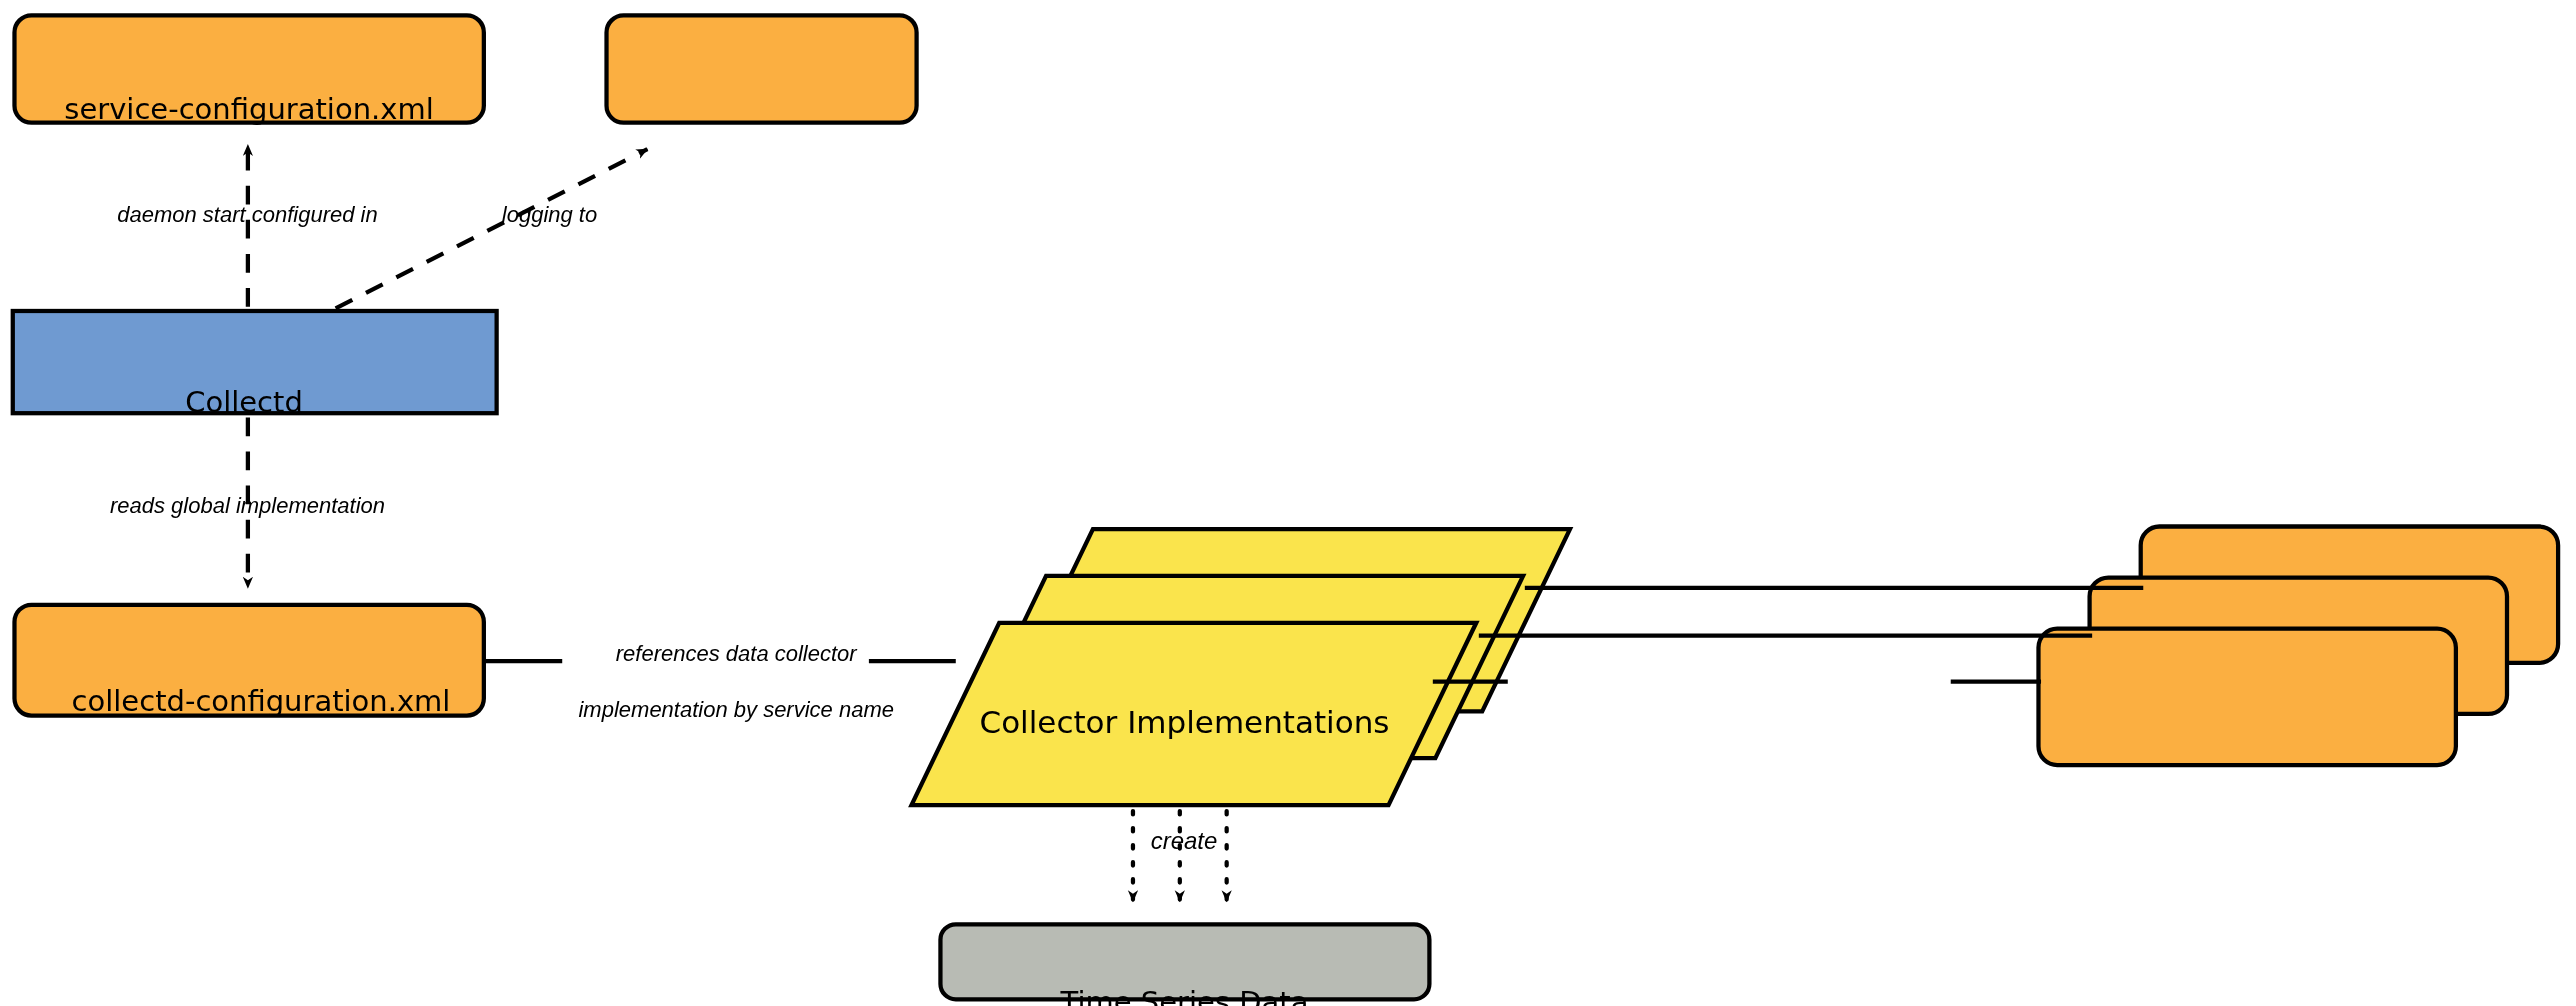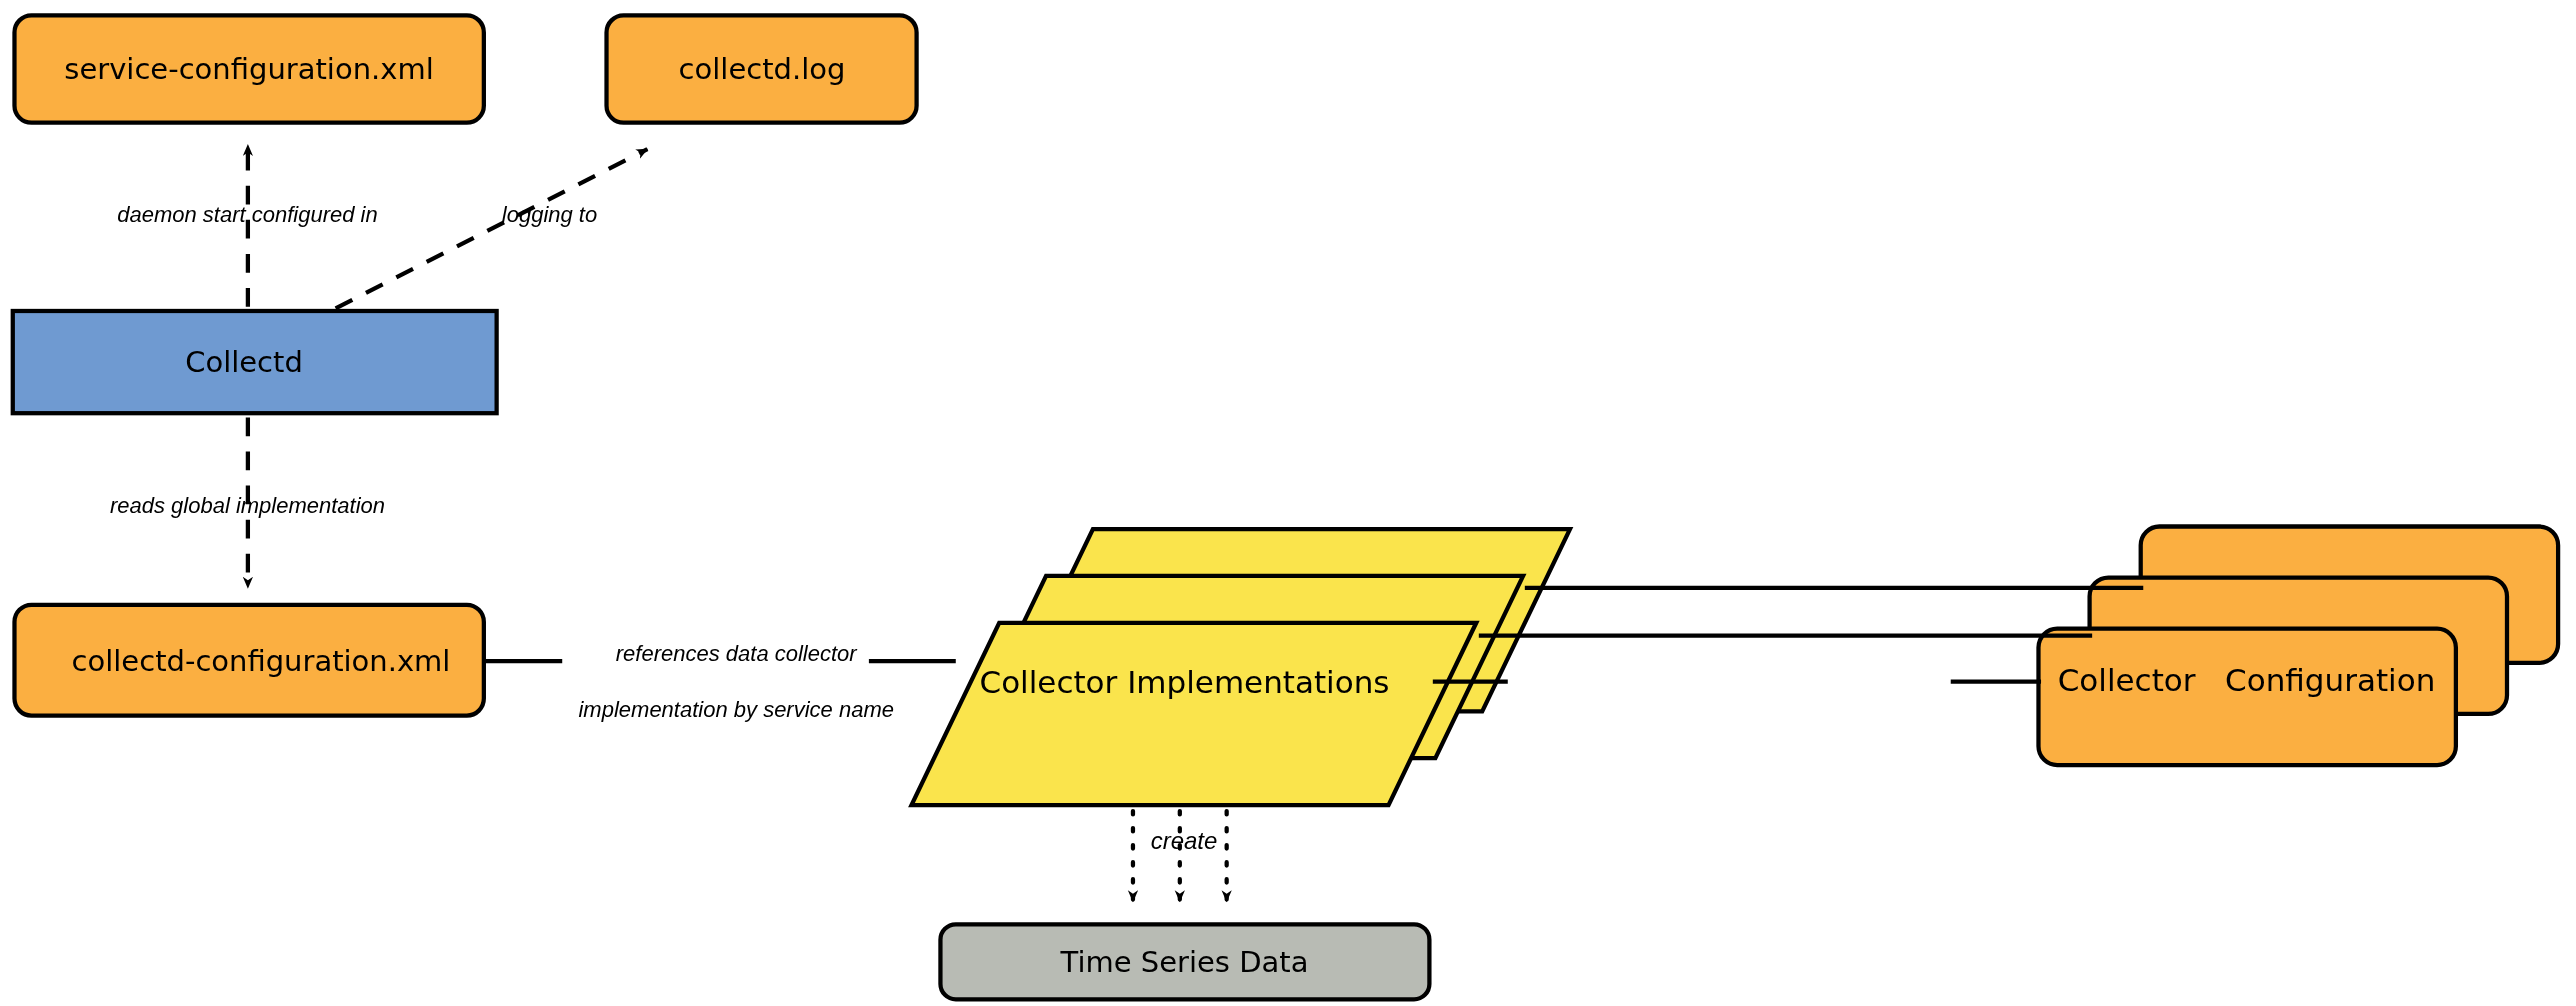--- a/index.html
+++ b/index.html
@@ -16,20 +16,21 @@
     position:absolute;
     display:flex;
     align-items:center;
     justify-content:center;
     text-align:center;
     color:#000000;
     font-family:"DejaVu Sans", sans-serif;
     font-weight:400;
     white-space:pre;
     pointer-events:none;
+    margin-top:40px;
   }
   .edgelabel{
     position:absolute;
     color:#000000;
     font-style:italic;
     font-family:Liberation Sans, sans-serif;
     text-align:center;
     white-space:pre;
     line-height:1.28;
     pointer-events:none;
@@ -122,29 +123,27 @@
     
     <g>
       <path d="M1330,952 L1330,1058" fill="none" stroke="#000000" stroke-width="5" stroke-dasharray="4,16" stroke-linecap="round" marker-end="url(#solidhead)"></path>
       <path d="M1385,952 L1385,1058" fill="none" stroke="#000000" stroke-width="5" stroke-dasharray="4,16" stroke-linecap="round" marker-end="url(#solidhead)"></path>
       <path d="M1440,952 L1440,1058" fill="none" stroke="#000000" stroke-width="5" stroke-dasharray="4,16" stroke-linecap="round" marker-end="url(#solidhead)"></path>
     </g>
   </svg>
 
   <div class="nodelabel" style="left:14.5px;top:15.3px;width:469px;height:107px;font-size:29px;">service-configuration.xml</div>
 
-  <div class="nodelabel" style="left:607px;top:15.3px;width:310px;height:107px;font-size:29px;">collectd.log</div>
 
   <div class="nodelabel" style="left:2px;top:311px;width:484px;height:102px;font-size:29px;">Collectd</div>
 
   <div class="nodelabel" style="left:14.5px;top:605px;width:469px;height:111px;font-size:29px;padding-left:12px;">collectd-configuration.xml</div>
 
   <div class="nodelabel" style="left:929px;top:656px;width:511px;height:51px;font-size:31px;">Collector Implementations</div>
 
-  <div class="nodelabel" style="left:2038px;top:654px;width:417px;height:51px;font-size:31px;">Collector   Configuration</div>
 
   <div class="nodelabel" style="left:940px;top:924px;width:489px;height:75px;font-size:29px;">Time Series Data</div>
 
   <div class="edgelabel" style="left:38px;top:201px;width:419px;font-size:22px;">daemon start configured in</div>
 
   <div class="edgelabel" style="left:443px;top:201px;width:213px;font-size:22px;">logging to</div>
 
   <div class="edgelabel" style="left:38px;top:492px;width:419px;font-size:22px;">reads global implementation</div>
 
   <div class="edgelabel" style="left:528px;top:612px;width:392px;font-size:22px;">

